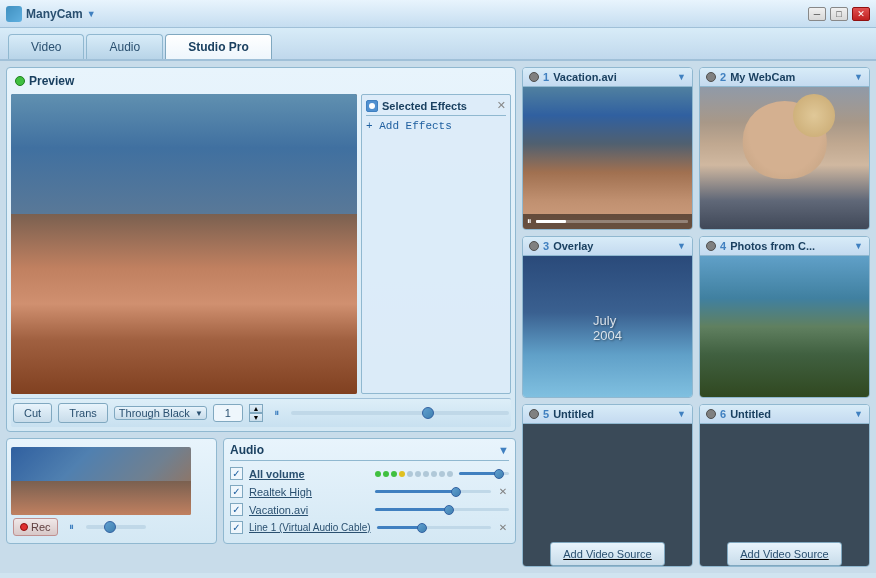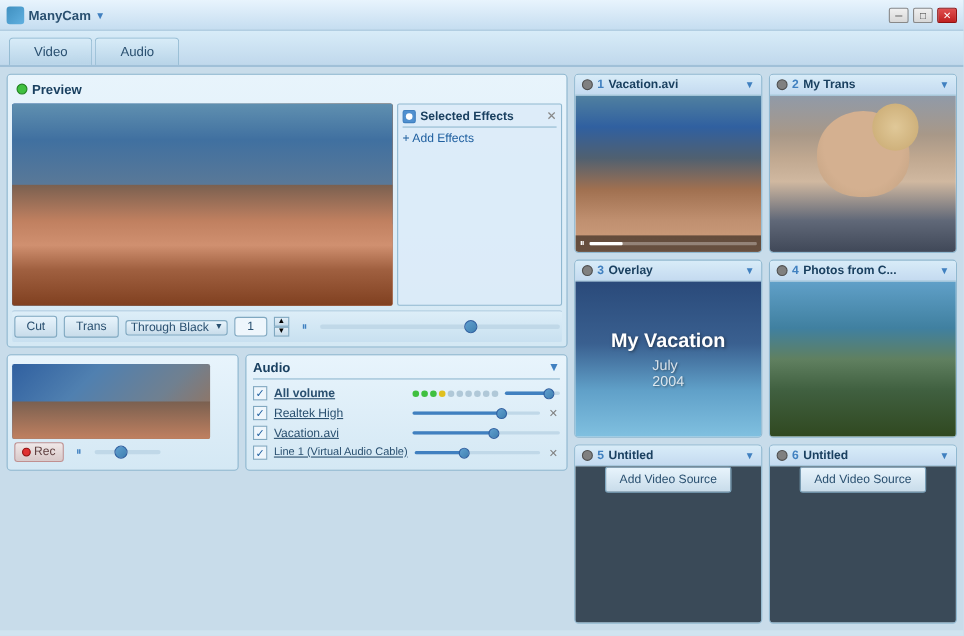--- a/index.html
+++ b/index.html
@@ -122,21 +122,21 @@
     .status-dot.gray { background: #808080; border-color: #505050; }
     .section-title {
       font-weight: bold;
       color: #1a4060;
       font-size: 12px;
     }
 
     .preview-area {
       display: flex;
       gap: 4px;
-      height: 184px;
+      height: 300px;
     }
     .preview-video {
       flex: 1;
       background: linear-gradient(135deg, #3060a0 0%, #5080b0 20%, #708090 40%, #604030 60%, #8a5030 80%, #c07050 100%);
       border-radius: 2px;
       position: relative;
       overflow: hidden;
     }
 
     
@@ -187,20 +187,21 @@
       color: #888;
       font-size: 11px;
     }
     .add-effects-link {
       color: #2060a0;
       cursor: pointer;
       font-size: 11px;
       display: flex;
       align-items: center;
       gap: 2px;
+      font-family: Liberation Mono, monospace;
     }
 
     
     .controls-bar {
       display: flex;
       align-items: center;
       gap: 6px;
       padding: 4px 2px;
       background: linear-gradient(to bottom, #ddeef8, #c8e0f0);
       border-top: 1px solid #a0c0d8;
@@ -427,22 +428,23 @@
       margin-top: 4px;
     }
     
     .slot-photos {
       background: linear-gradient(180deg, #60a0c8 0%, #4080a0 30%, #608060 50%, #406040 70%, #304820 100%);
     }
     
     .slot-empty {
       background: #3a4a58;
       display: flex;
-      align-items: flex-start;
+      align-items: flex-end;
       justify-content: center;
+      text-decoration: underline;
     }
     .add-source-btn {
       padding: 5px 12px;
       background: linear-gradient(to bottom, #e8f4fc, #c8dcea);
       border: 1px solid #80a8c0;
       border-radius: 3px;
       cursor: pointer;
       color: #2a5070;
       font-size: 11px;
     }
@@ -589,20 +591,21 @@
   <div class="title-bar-controls">
     <div class="title-btn minimize">─</div>
     <div class="title-btn maximize">□</div>
     <div class="title-btn close">✕</div>
   </div>
 </div>
 
 <div class="tabs-bar">
   <div class="tab">Video</div>
   <div class="tab">Audio</div>
+  <div class="tab active">Studio Pro</div>
 </div>
 
 <div class="main-content">
 
   <div class="left-panel">
 
     <div class="preview-section">
       <div class="section-header">
         <div class="status-dot"></div>
         <span class="section-title">Preview</span>
@@ -755,21 +758,21 @@
           </div>
         </div>
       </div>
     </div>
 
     <div class="video-slot">
       <div class="slot-header">
         <div class="slot-left">
           <div class="status-dot gray"></div>
           <span class="slot-number">2</span>
-          <span class="slot-title">My Trans</span>
+          <span class="slot-title">My WebCam</span>
         </div>
         <span class="slot-dropdown">▼</span>
       </div>
       <div class="slot-content">
 
         <div style="width:100%;height:100%;background:linear-gradient(180deg, #909aa8 0%, #a89888 25%, #c0a890 40%, #d0b8a0 55%, #606878 80%, #404858 100%);">
 
           <div style="position:absolute;top:10%;left:50%;transform:translateX(-50%);width:50%;height:55%;background:radial-gradient(ellipse at 50% 40%, #d4b090 60%, #c0a080 100%);border-radius:50% 50% 45% 45%;"></div>
           <div style="position:absolute;top:5%;left:55%;width:25%;height:30%;background:radial-gradient(#e0c898, #c8a870);border-radius:50%;"></div>
         </div>
@@ -779,21 +782,20 @@
     <div class="video-slot">
       <div class="slot-header">
         <div class="slot-left">
           <div class="status-dot gray"></div>
           <span class="slot-number">3</span>
           <span class="slot-title">Overlay</span>
         </div>
         <span class="slot-dropdown">▼</span>
       </div>
       <div class="slot-content slot-overlay">
-        <span class="overlay-text-main">My Vacation</span>
         <span class="overlay-text-sub">
           <span>July</span><br>
           <span>2004</span>
         </span>
       </div>
     </div>
 
     <div class="video-slot">
       <div class="slot-header">
         <div class="slot-left">

